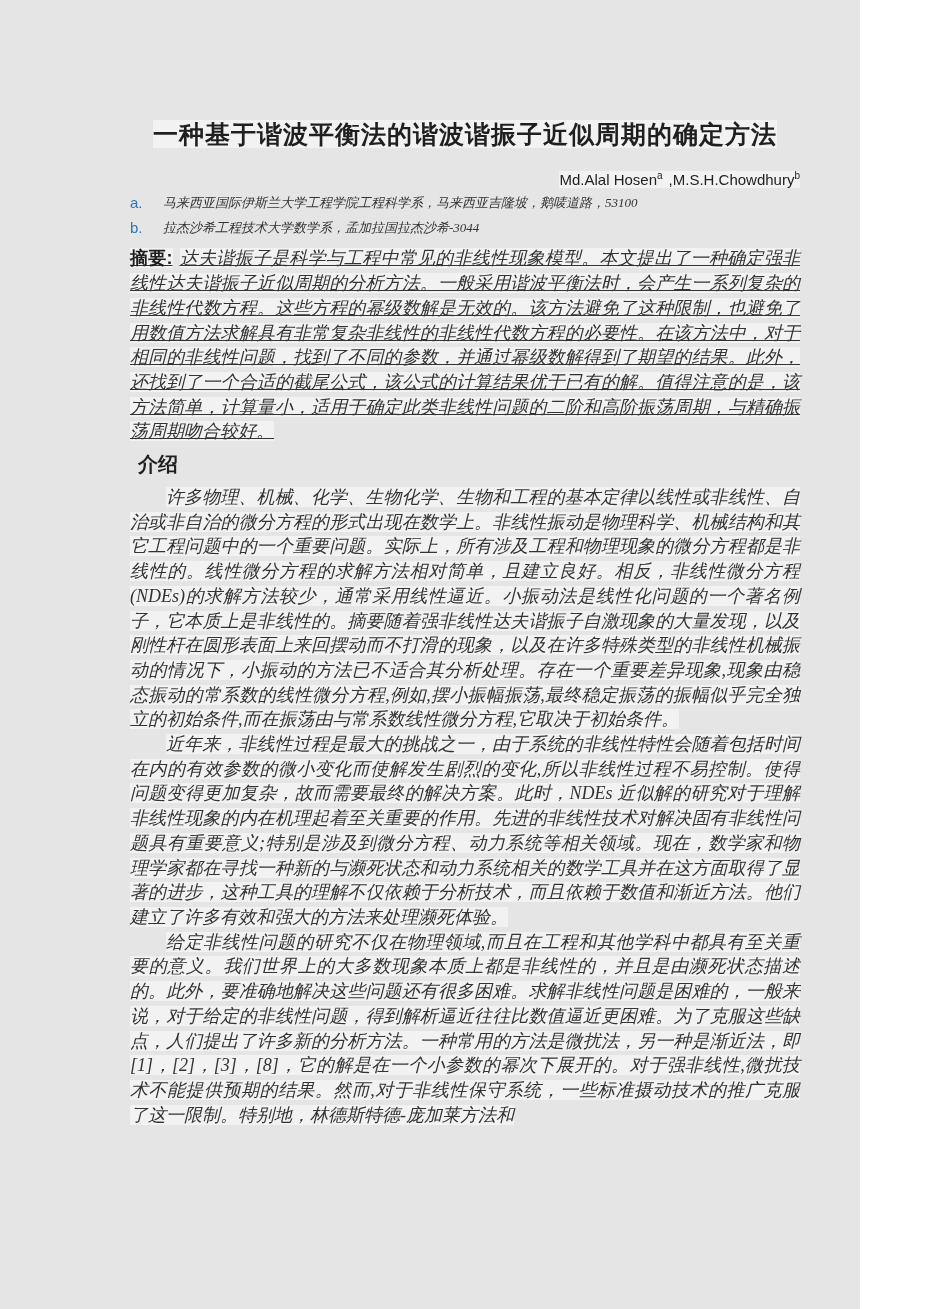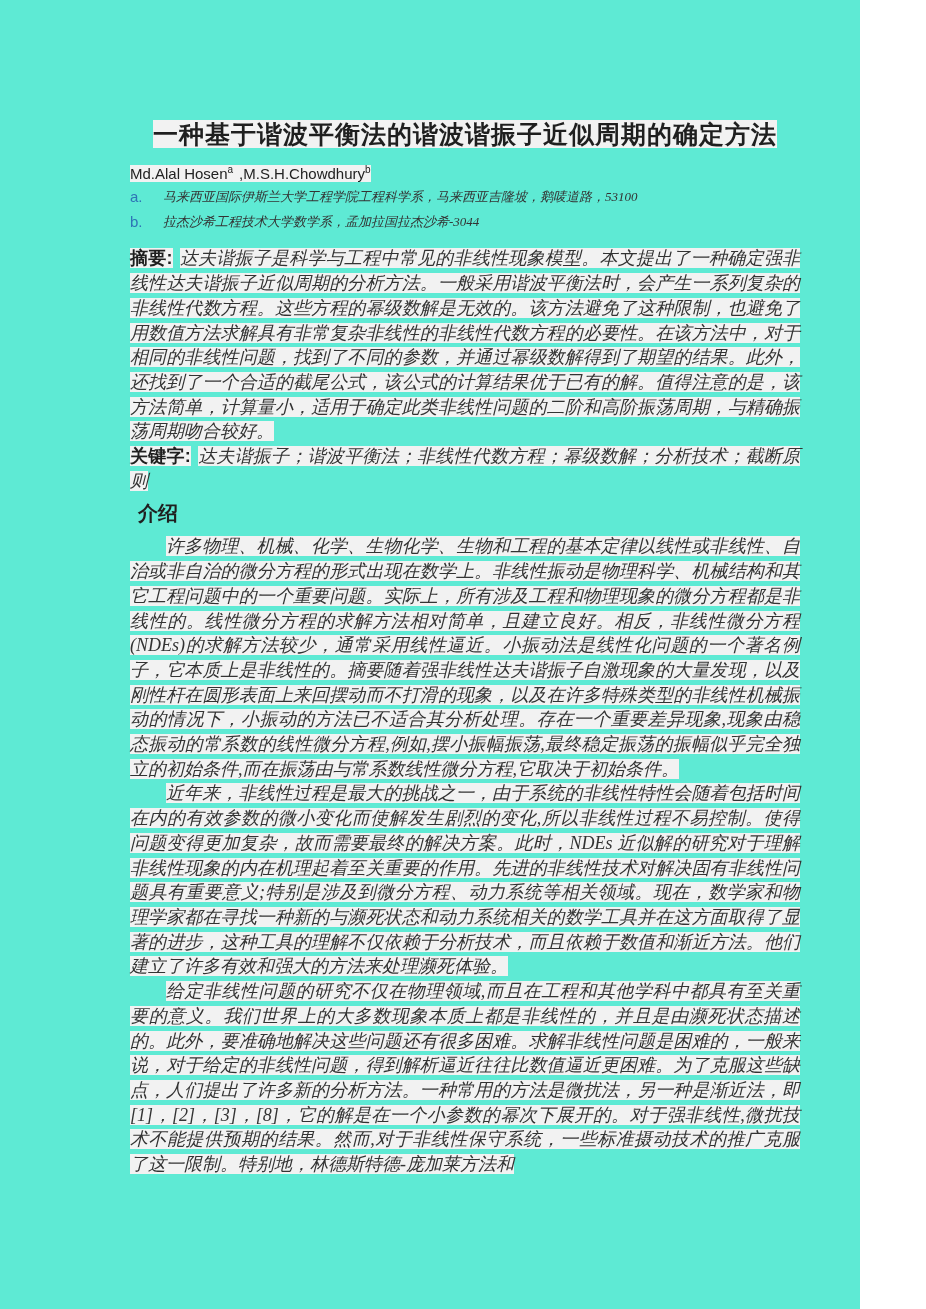--- a/index.html
+++ b/index.html
@@ -6,34 +6,34 @@
     --hl:#f2f2f2;
     --blue:#2e75b6;
     --ink:#333333;
     --head-ink:#1f1f1f;
   }
   html,body{margin:0;padding:0;}
   body{
     width:926px;height:1309px;background:#ffffff;overflow:hidden;
     font-family:"Liberation Sans",sans-serif;
   }
-  .page{position:relative;width:860px;height:1309px;background:#5eead4;}
+  .page{position:relative;width:860px;height:1309px;background:#e5e5e5;}
   .content{position:absolute;left:130px;top:112px;width:670px;}
 
   .doc-title{
     margin:0;text-align:center;
     font-family:"Liberation Sans",sans-serif;
     font-size:25px;font-weight:bold;line-height:44px;
     color:var(--head-ink);letter-spacing:1px;white-space:nowrap;
   }
   .hl{background:var(--hl);}
 
   .authors{
-    text-align:left;
-    font-size:15px;line-height:23px;color:#222222;margin-top:6px;
+    text-align:right;
+    font-size:15px;line-height:23px;color:#222222;margin-top:12px;
   }
   .authors sup{font-size:10px;line-height:0;}
   .authors sup.sup-a{margin-right:6px;}
 
   .affil{display:flex;margin:0;}
   .affil-marker{
     flex:0 0 33px;color:var(--blue);
     font-size:15px;line-height:24.7px;
   }
   .kai{
@@ -45,21 +45,21 @@
     text-align:justify;margin:0;
   }
   .affil-text{
     flex:1;font-size:13px;line-height:24.7px;color:var(--ink);
     text-align:justify;
   }
   .label{
     font-family:"Liberation Sans",sans-serif;font-style:normal;
     font-weight:bold;color:var(--head-ink);margin-right:7px;
   }
-  .abstract{margin-top:12px;}
+  .abstract{margin-top:6px;text-decoration:underline;}
   .section-heading{
     font-family:"Liberation Sans",sans-serif;
     font-size:20px;font-weight:bold;line-height:25px;color:var(--head-ink);
     margin:8px;
   }
   .body-para{text-indent:2em;}
 </style>
 </head>
 <body>
 
@@ -75,21 +75,20 @@
       <span class="affil-text kai">马来西亚国际伊斯兰大学工程学院工程科学系，马来西亚吉隆坡，鹅唛道路，53100</span>
     </div>
 
     <div class="affil">
       <span class="affil-marker">b.</span>
       <span class="affil-text kai">拉杰沙希工程技术大学数学系，孟加拉国拉杰沙希-3044</span>
     </div>
 
     <p class="para abstract"><span class="label hl">摘要:</span><span class="kai hl">达夫谐振子是科学与工程中常见的非线性现象模型。本文提出了一种确定强非线性达夫谐振子近似周期的分析方法。一般采用谐波平衡法时，会产生一系列复杂的非线性代数方程。这些方程的幂级数解是无效的。该方法避免了这种限制，也避免了用数值方法求解具有非常复杂非线性的非线性代数方程的必要性。在该方法中，对于相同的非线性问题，找到了不同的参数，并通过幂级数解得到了期望的结果。此外，还找到了一个合适的截尾公式，该公式的计算结果优于已有的解。值得注意的是，该方法简单，计算量小，适用于确定此类非线性问题的二阶和高阶振荡周期，与精确振荡周期吻合较好。</span></p>
 
-    <p class="para"><span class="label hl">关键字:</span><span class="kai hl">达夫谐振子；谐波平衡法；非线性代数方程；幂级数解；分析技术；截断原则</span></p>
 
     <h2 class="section-heading">介绍</h2>
 
     <p class="para body-para"><span class="kai hl">许多物理、机械、化学、生物化学、生物和工程的基本定律以线性或非线性、自治或非自治的微分方程的形式出现在数学上。非线性振动是物理科学、机械结构和其它工程问题中的一个重要问题。实际上，所有涉及工程和物理现象的微分方程都是非线性的。线性微分方程的求解方法相对简单，且建立良好。相反，非线性微分方程(NDEs)的求解方法较少，通常采用线性逼近。小振动法是线性化问题的一个著名例子，它本质上是非线性的。摘要随着强非线性达夫谐振子自激现象的大量发现，以及刚性杆在圆形表面上来回摆动而不打滑的现象，以及在许多特殊类型的非线性机械振动的情况下，小振动的方法已不适合其分析处理。存在一个重要差异现象,现象由稳态振动的常系数的线性微分方程,例如,摆小振幅振荡,最终稳定振荡的振幅似乎完全独立的初始条件,而在振荡由与常系数线性微分方程,它取决于初始条件。</span></p>
 
     <p class="para body-para"><span class="kai hl">近年来，非线性过程是最大的挑战之一，由于系统的非线性特性会随着包括时间在内的有效参数的微小变化而使解发生剧烈的变化,所以非线性过程不易控制。使得问题变得更加复杂，故而需要最终的解决方案。此时，NDEs 近似解的研究对于理解非线性现象的内在机理起着至关重要的作用。先进的非线性技术对解决固有非线性问题具有重要意义;特别是涉及到微分方程、动力系统等相关领域。现在，数学家和物理学家都在寻找一种新的与濒死状态和动力系统相关的数学工具并在这方面取得了显著的进步，这种工具的理解不仅依赖于分析技术，而且依赖于数值和渐近方法。他们建立了许多有效和强大的方法来处理濒死体验。</span></p>
 
     <p class="para body-para"><span class="kai hl">给定非线性问题的研究不仅在物理领域,而且在工程和其他学科中都具有至关重要的意义。我们世界上的大多数现象本质上都是非线性的，并且是由濒死状态描述的。此外，要准确地解决这些问题还有很多困难。求解非线性问题是困难的，一般来说，对于给定的非线性问题，得到解析逼近往往比数值逼近更困难。为了克服这些缺点，人们提出了许多新的分析方法。一种常用的方法是微扰法，另一种是渐近法，即[1]，[2]，[3]，[8]，它的解是在一个小参数的幂次下展开的。对于强非线性,微扰技术不能提供预期的结果。然而,对于非线性保守系统，一些标准摄动技术的推广克服了这一限制。特别地，林德斯特德-庞加莱方法和</span></p>
 
   </div>

